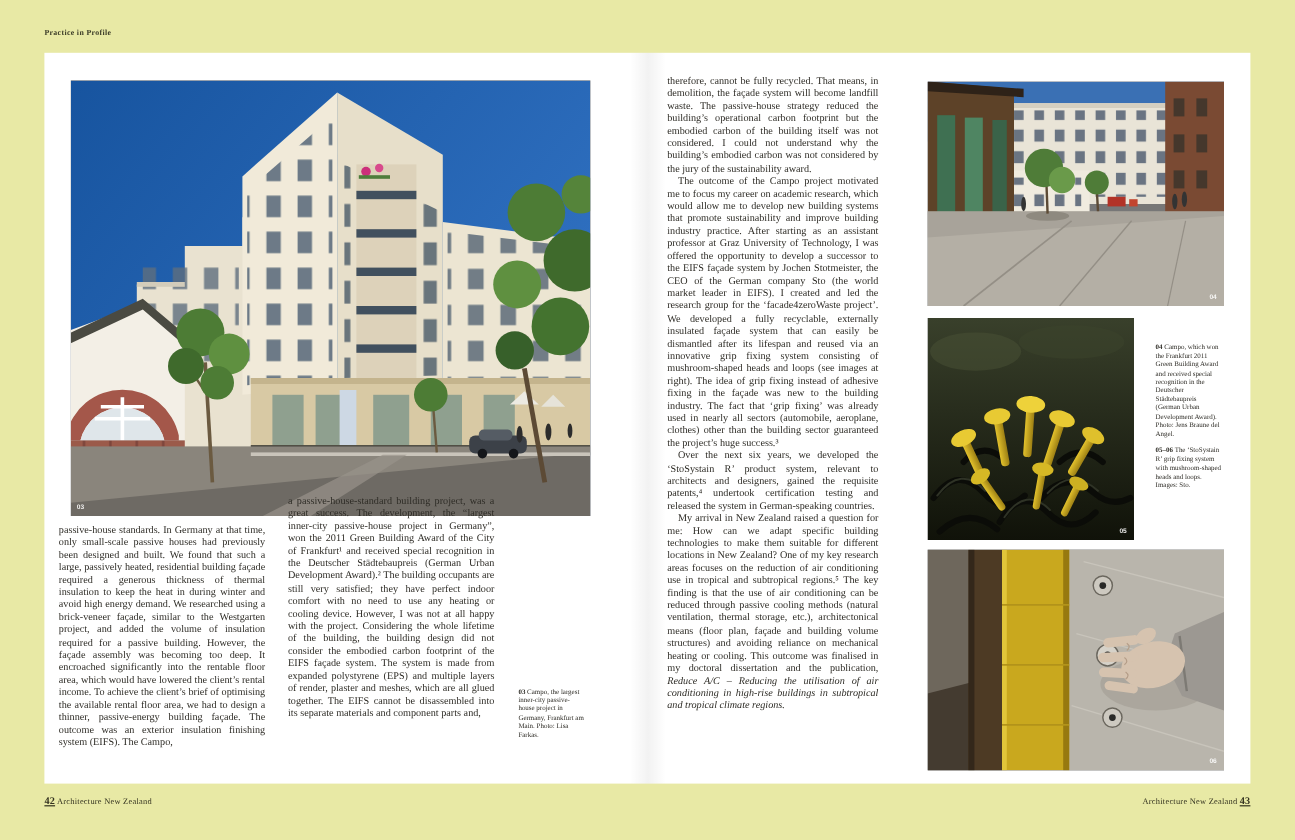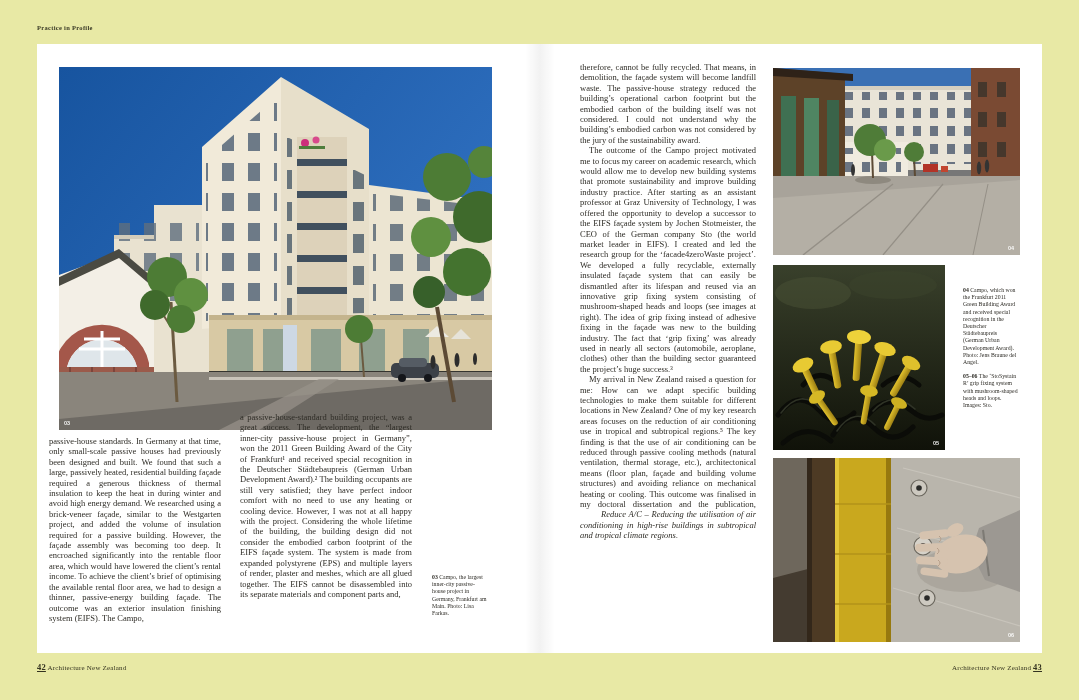--- a/index.html
+++ b/index.html
@@ -36,21 +36,21 @@
     position:absolute;font-family:"Liberation Sans",sans-serif;
     font-size:5.5px;font-weight:bold;color:#ffffff;opacity:.9;
   }
   .bodycol{
     position:absolute;
     font-size:8.5px;line-height:10.4px;text-align:justify;
     color:#2e2c26;
   }
   .bodycol p{margin:0;}
   .bodycol p.indent{text-indent:9px;}
-  .bodycol em{margin-left:21px;}
+  .bodycol em{}
   .caption{
     position:absolute;
     font-size:5.8px;line-height:7.2px;
     color:#2e2c26;text-align:left;
   }
   .caption .capblock{margin:0 0 7px 0;}
   .caption b{font-weight:bold;}
 </style>
 </head>
 <body>
@@ -200,23 +200,24 @@
   <div class="bodycol" style="left:240px;top:412px;width:172px;">
     <p>a passive-house-standard building project, was a great success. The development, the “largest inner-city passive-house project in Germany”, won the 2011 Green Building Award of the City of Frankfurt¹ and received special recognition in the Deutscher Städtebaupreis (German Urban Development Award).² The building occupants are still very satisfied; they have perfect indoor comfort with no need to use any heating or cooling device. However, I was not at all happy with the project. Considering the whole lifetime of the building, the building design did not consider the embodied carbon footprint of the EIFS façade system. The system is made from expanded polystyrene (EPS) and multiple layers of render, plaster and meshes, which are all glued together. The EIFS cannot be disassembled into its separate materials and component parts and,</p>
   </div>
   <div class="caption" style="left:432px;top:574px;width:56px;">
     <div class="capblock">
       <b>03</b>
       <span>Campo, the largest inner-city passive-house project in Germany, Frankfurt am Main. Photo: Lisa Farkas.</span>
     </div>
   </div>
 
-  <div class="bodycol" style="left:580px;top:62px;width:176px;">
+  <div class="bodycol" style="left:556px;top:62px;width:176px;">
     <p>therefore, cannot be fully recycled. That means, in demolition, the façade system will become landfill waste. The passive-house strategy reduced the building’s operational carbon footprint but the embodied carbon of the building itself was not considered. I could not understand why the building’s embodied carbon was not considered by the jury of the sustainability award.</p>
     <p class="indent">The outcome of the Campo project motivated me to focus my career on academic research, which would allow me to develop new building systems that promote sustainability and improve building industry practice. After starting as an assistant professor at Graz University of Technology, I was offered the opportunity to develop a successor to the EIFS façade system by Jochen Stotmeister, the CEO of the German company Sto (the world market leader in EIFS). I created and led the research group for the ‘facade4zeroWaste project’. We developed a fully recyclable, externally insulated façade system that can easily be dismantled after its lifespan and reused via an innovative grip fixing system consisting of mushroom-shaped heads and loops (see images at right). The idea of grip fixing instead of adhesive fixing in the façade was new to the building industry. The fact that ‘grip fixing’ was already used in nearly all sectors (automobile, aeroplane, clothes) other than the building sector guaranteed the project’s huge success.³</p>
+    <p class="indent">Over the next six years, we developed the ‘StoSystain R’ product system, relevant to architects and designers, gained the requisite patents,⁴ undertook certification testing and released the system in German-speaking countries.</p>
     <p class="indent"><span>My arrival in New Zealand raised a question for me: How can we adapt specific building technologies to make them suitable for different locations in New Zealand? One of my key research areas focuses on the reduction of air conditioning use in tropical and subtropical regions.⁵ The key finding is that the use of air conditioning can be reduced through passive cooling methods (natural ventilation, thermal storage, etc.), architectonical means (floor plan, façade and building volume structures) and avoiding reliance on mechanical heating or cooling. This outcome was finalised in my doctoral dissertation and the publication, </span><em>Reduce A/C – Reducing the utilisation of air conditioning in high-rise buildings in subtropical and tropical climate regions.</em></p>
   </div>
 
   <div class="photo" style="left:773px;top:68px;width:247px;height:187px;">
     <svg width="247" height="187" viewBox="0 0 247 187">
       <defs>
         <pattern id="patW4" width="17" height="18" patternUnits="userSpaceOnUse">
           <rect x="4" y="4" width="8" height="10" fill="#6a7482"></rect>
         </pattern>
       </defs>

